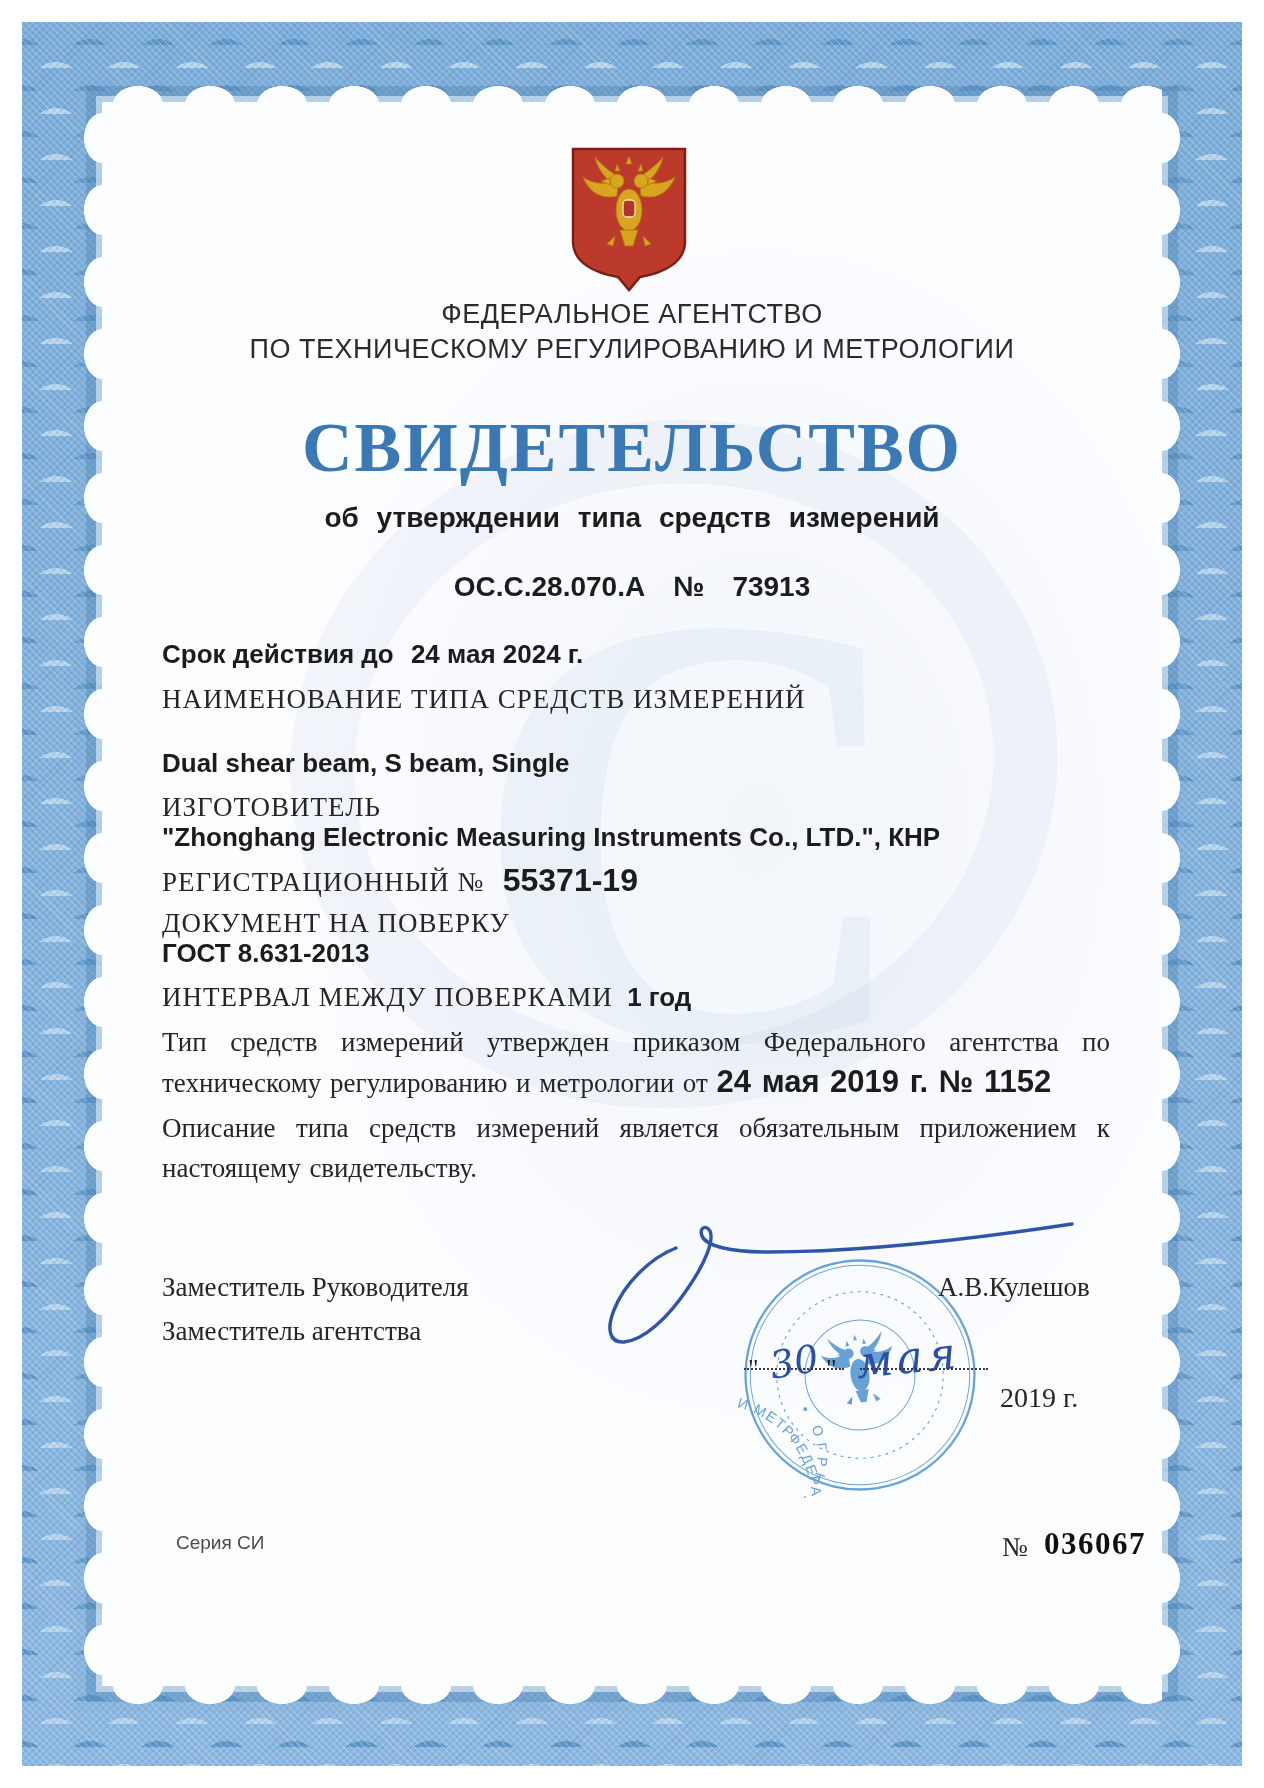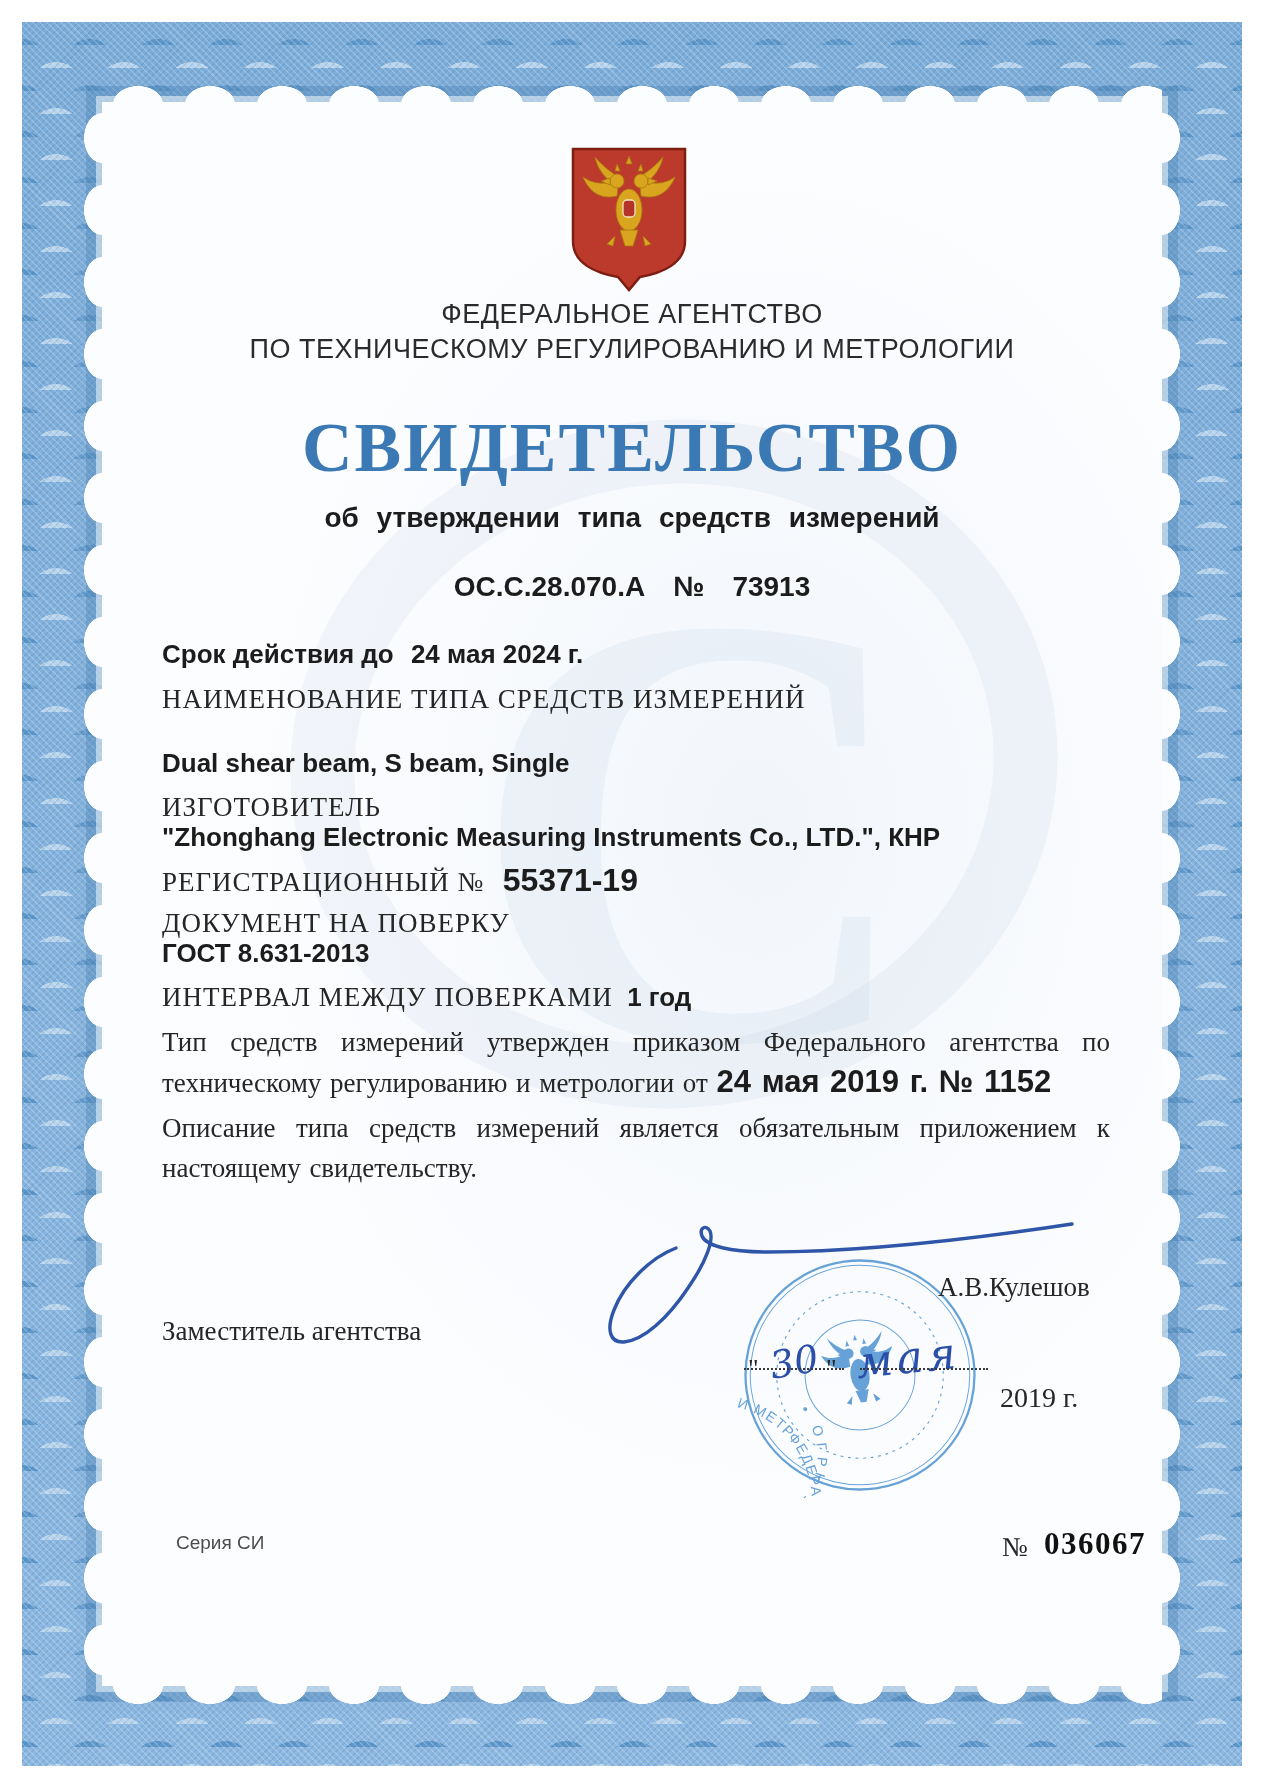--- a/index.html
+++ b/index.html
@@ -170,20 +170,21 @@
       </g>
     </svg>
 
     <svg class="abs" style="left:0;top:0;" width="1264" height="1788" viewBox="0 0 1264 1788">
       <path d="M 1072 1224 C 980 1238 860 1252 768 1252 C 730 1252 706 1246 702 1236
                C 699 1228 706 1224 710 1231 C 714 1240 706 1262 688 1288
                C 668 1318 644 1340 624 1342 C 610 1343 606 1330 614 1310
                C 624 1284 650 1258 676 1248" fill="none" stroke="#2e55a8" stroke-width="3.4" stroke-linecap="round"></path>
     </svg>
 
+    <div class="abs serif-lbl" style="left:162px;top:1272px;letter-spacing:0;">Заместитель Руководителя</div>
     <div class="abs serif-lbl" style="left:162px;top:1316px;letter-spacing:0;">Заместитель агентства</div>
     <div class="abs serif-lbl" style="left:938px;top:1272px;letter-spacing:0;">А.В.Кулешов</div>
 
     <div class="abs serif-lbl" style="left:748px;top:1354px;font-size:26px;">"</div>
     <div class="abs hand" style="left:770px;top:1340px;font-size:38px;transform:rotate(-10deg);">30</div>
     <div class="abs serif-lbl" style="left:826px;top:1354px;font-size:26px;">"</div>
     <span class="abs dots" style="left:744px;top:1368px;width:100px;"></span>
     <div class="abs hand" style="left:856px;top:1332px;font-size:44px;letter-spacing:4px;transform:rotate(-6deg);">мая</div>
     <span class="abs dots" style="left:860px;top:1368px;width:128px;"></span>
     <div class="abs serif-lbl" style="left:1000px;top:1358px;letter-spacing:0;font-size:28px;margin-top:24px;">2019 г.</div>

